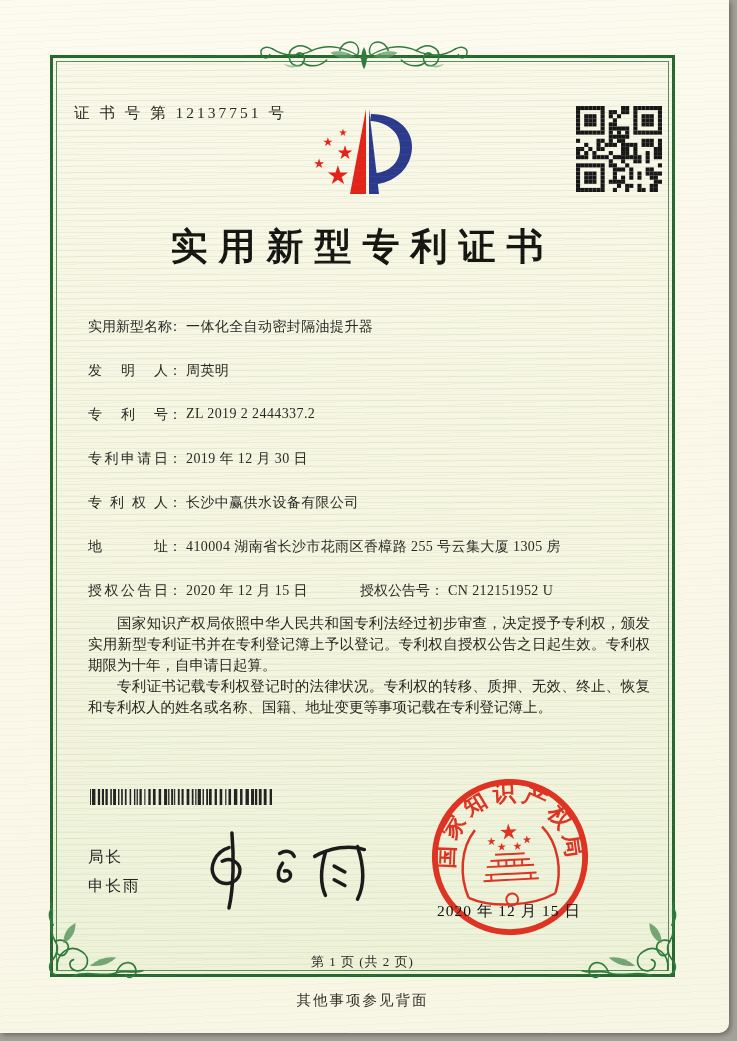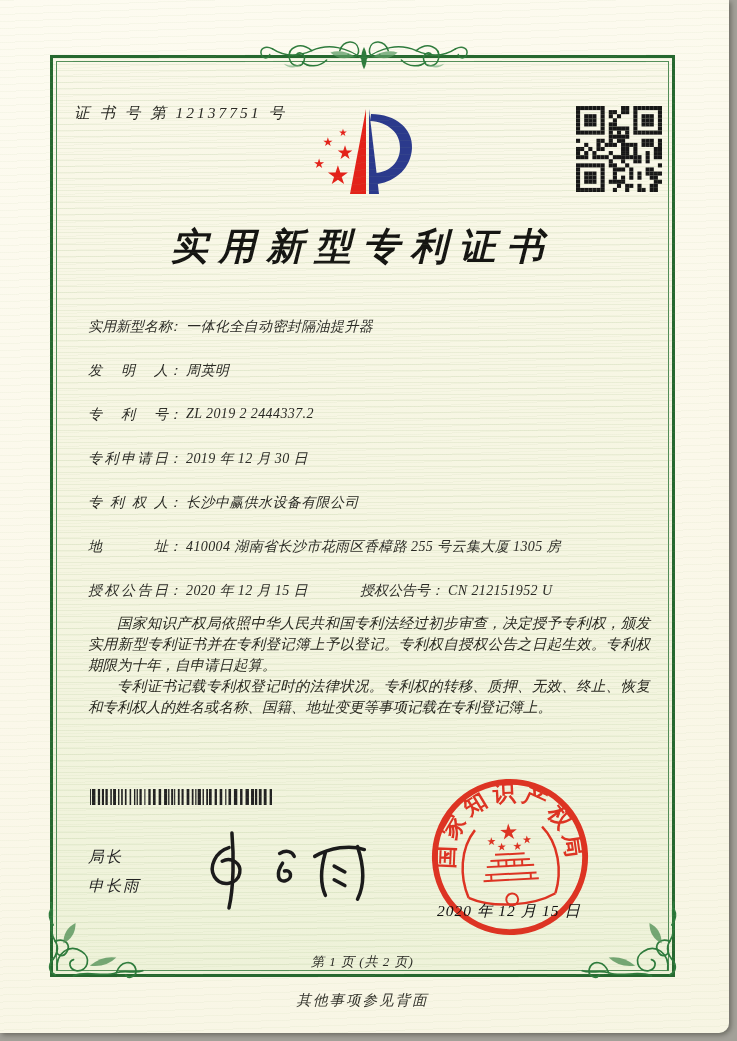--- a/index.html
+++ b/index.html
@@ -10,21 +10,21 @@
         border-radius:0 0 10px 0;
         box-shadow:2px 2px 5px rgba(40,40,30,.45);}
   .page::after{content:"";position:absolute;inset:0;pointer-events:none;
         background:repeating-linear-gradient(178deg,rgba(160,185,130,.07) 0 1px,transparent 1px 7px);}
   .frame{position:absolute;left:50px;top:55px;width:625px;height:922px;box-sizing:border-box;
         border:3px solid #26682f;
         background:linear-gradient(180deg,#faf8e9 0%,#f5f5e1 55%,#eef2d9 100%);}
   .frame::before{content:"";position:absolute;inset:3px;border:1px solid #4f8c57;pointer-events:none;}
   .frame::after{content:"";position:absolute;inset:0;pointer-events:none;
         background:repeating-linear-gradient(180deg,rgba(140,175,110,.13) 0 1px,transparent 1px 6px);}
-  .txt{position:absolute;color:#2a2a25;font-style:italic;}
+  .txt{position:absolute;color:#2a2a25;}
   .certno{left:74px;top:103px;font-size:15.5px;letter-spacing:3px;}
   .title{left:50px;top:222px;width:625px;text-align:center;font-size:37px;font-weight:bold;
          letter-spacing:11px;color:#151512;}
   .fields{left:88px;top:318px;width:566px;height:290px;font-size:14px;}
   .frow{position:absolute;left:0;white-space:nowrap;height:20px;}
   .flabel{display:inline-block;width:80px;text-align:justify;text-align-last:justify;vertical-align:top;}
   .fcolon{display:inline-block;vertical-align:top;}
   .fval{margin-left:4px;letter-spacing:.4px;}
   .fgroup2{position:absolute;left:272px;top:0;white-space:nowrap;}
   .paras{left:88px;top:613px;width:562px;font-size:14.5px;line-height:21px;text-align:justify;color:#27271f;}

